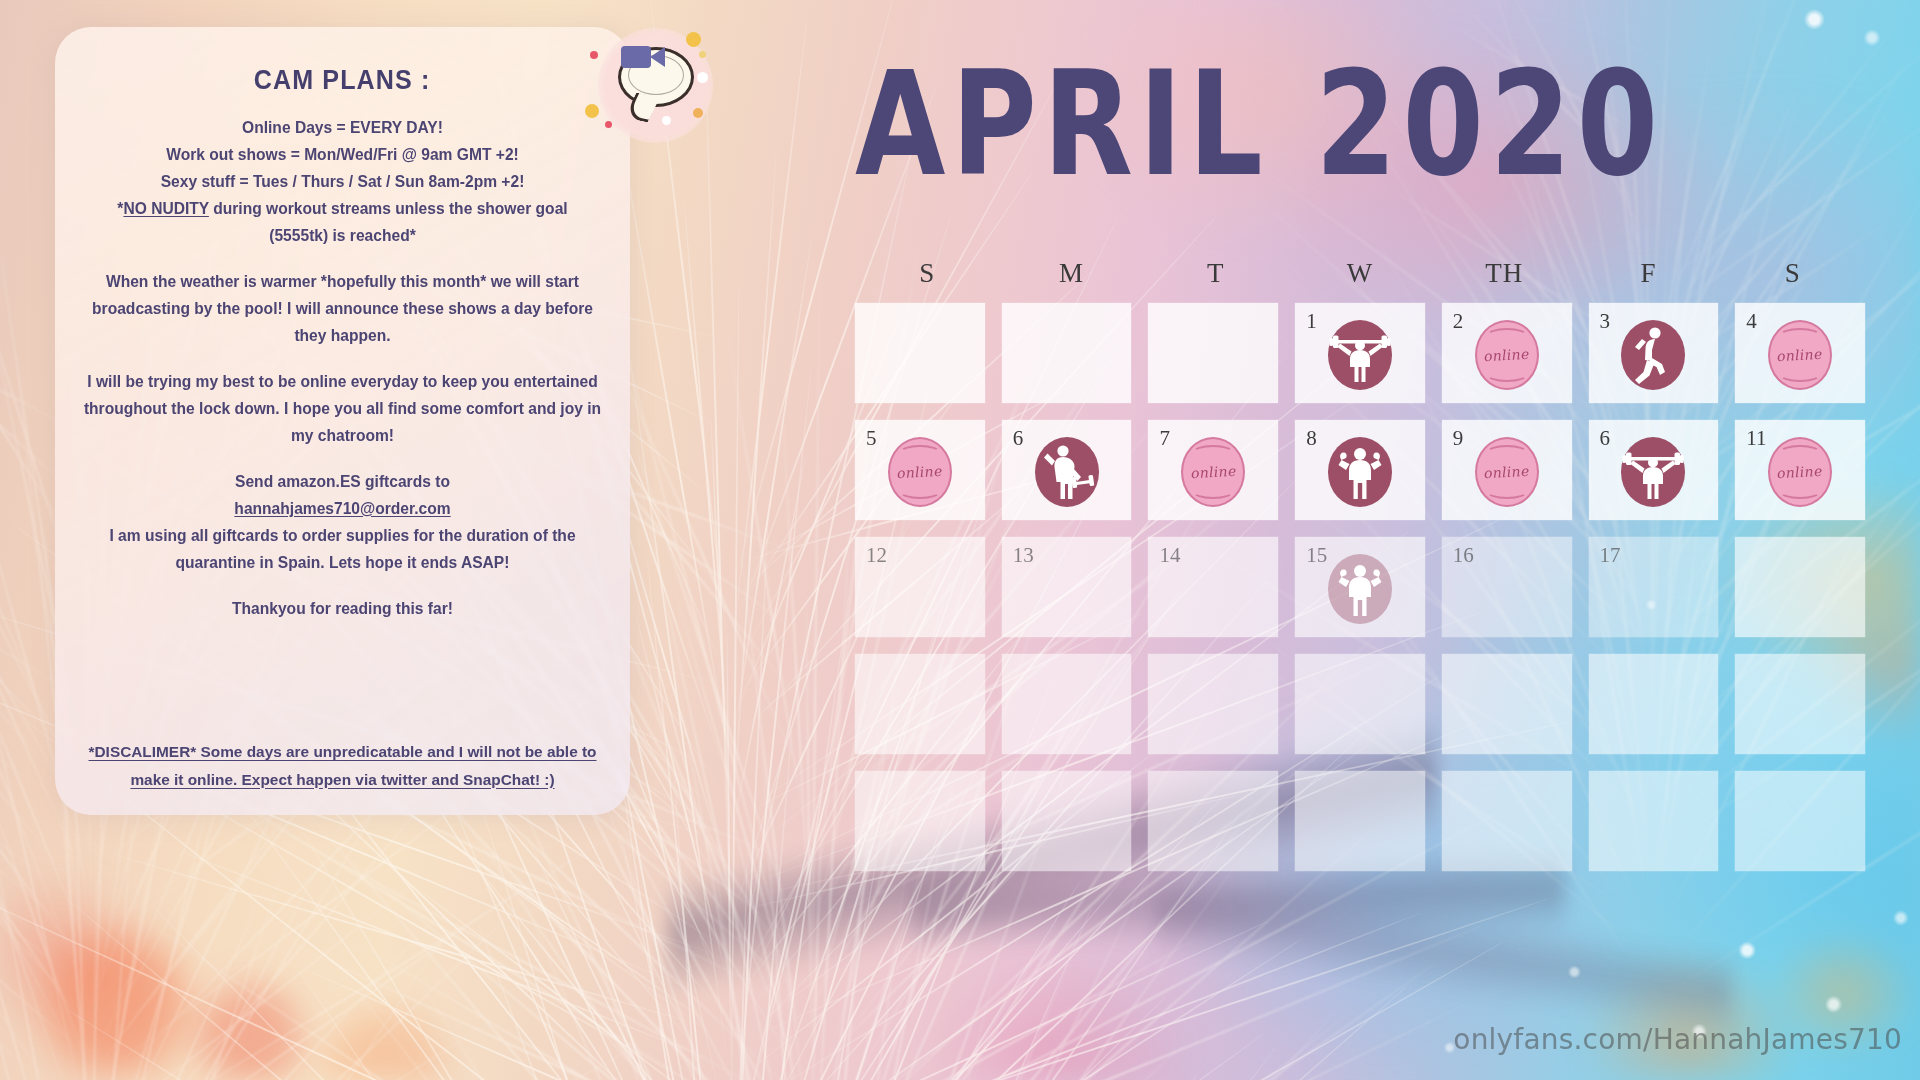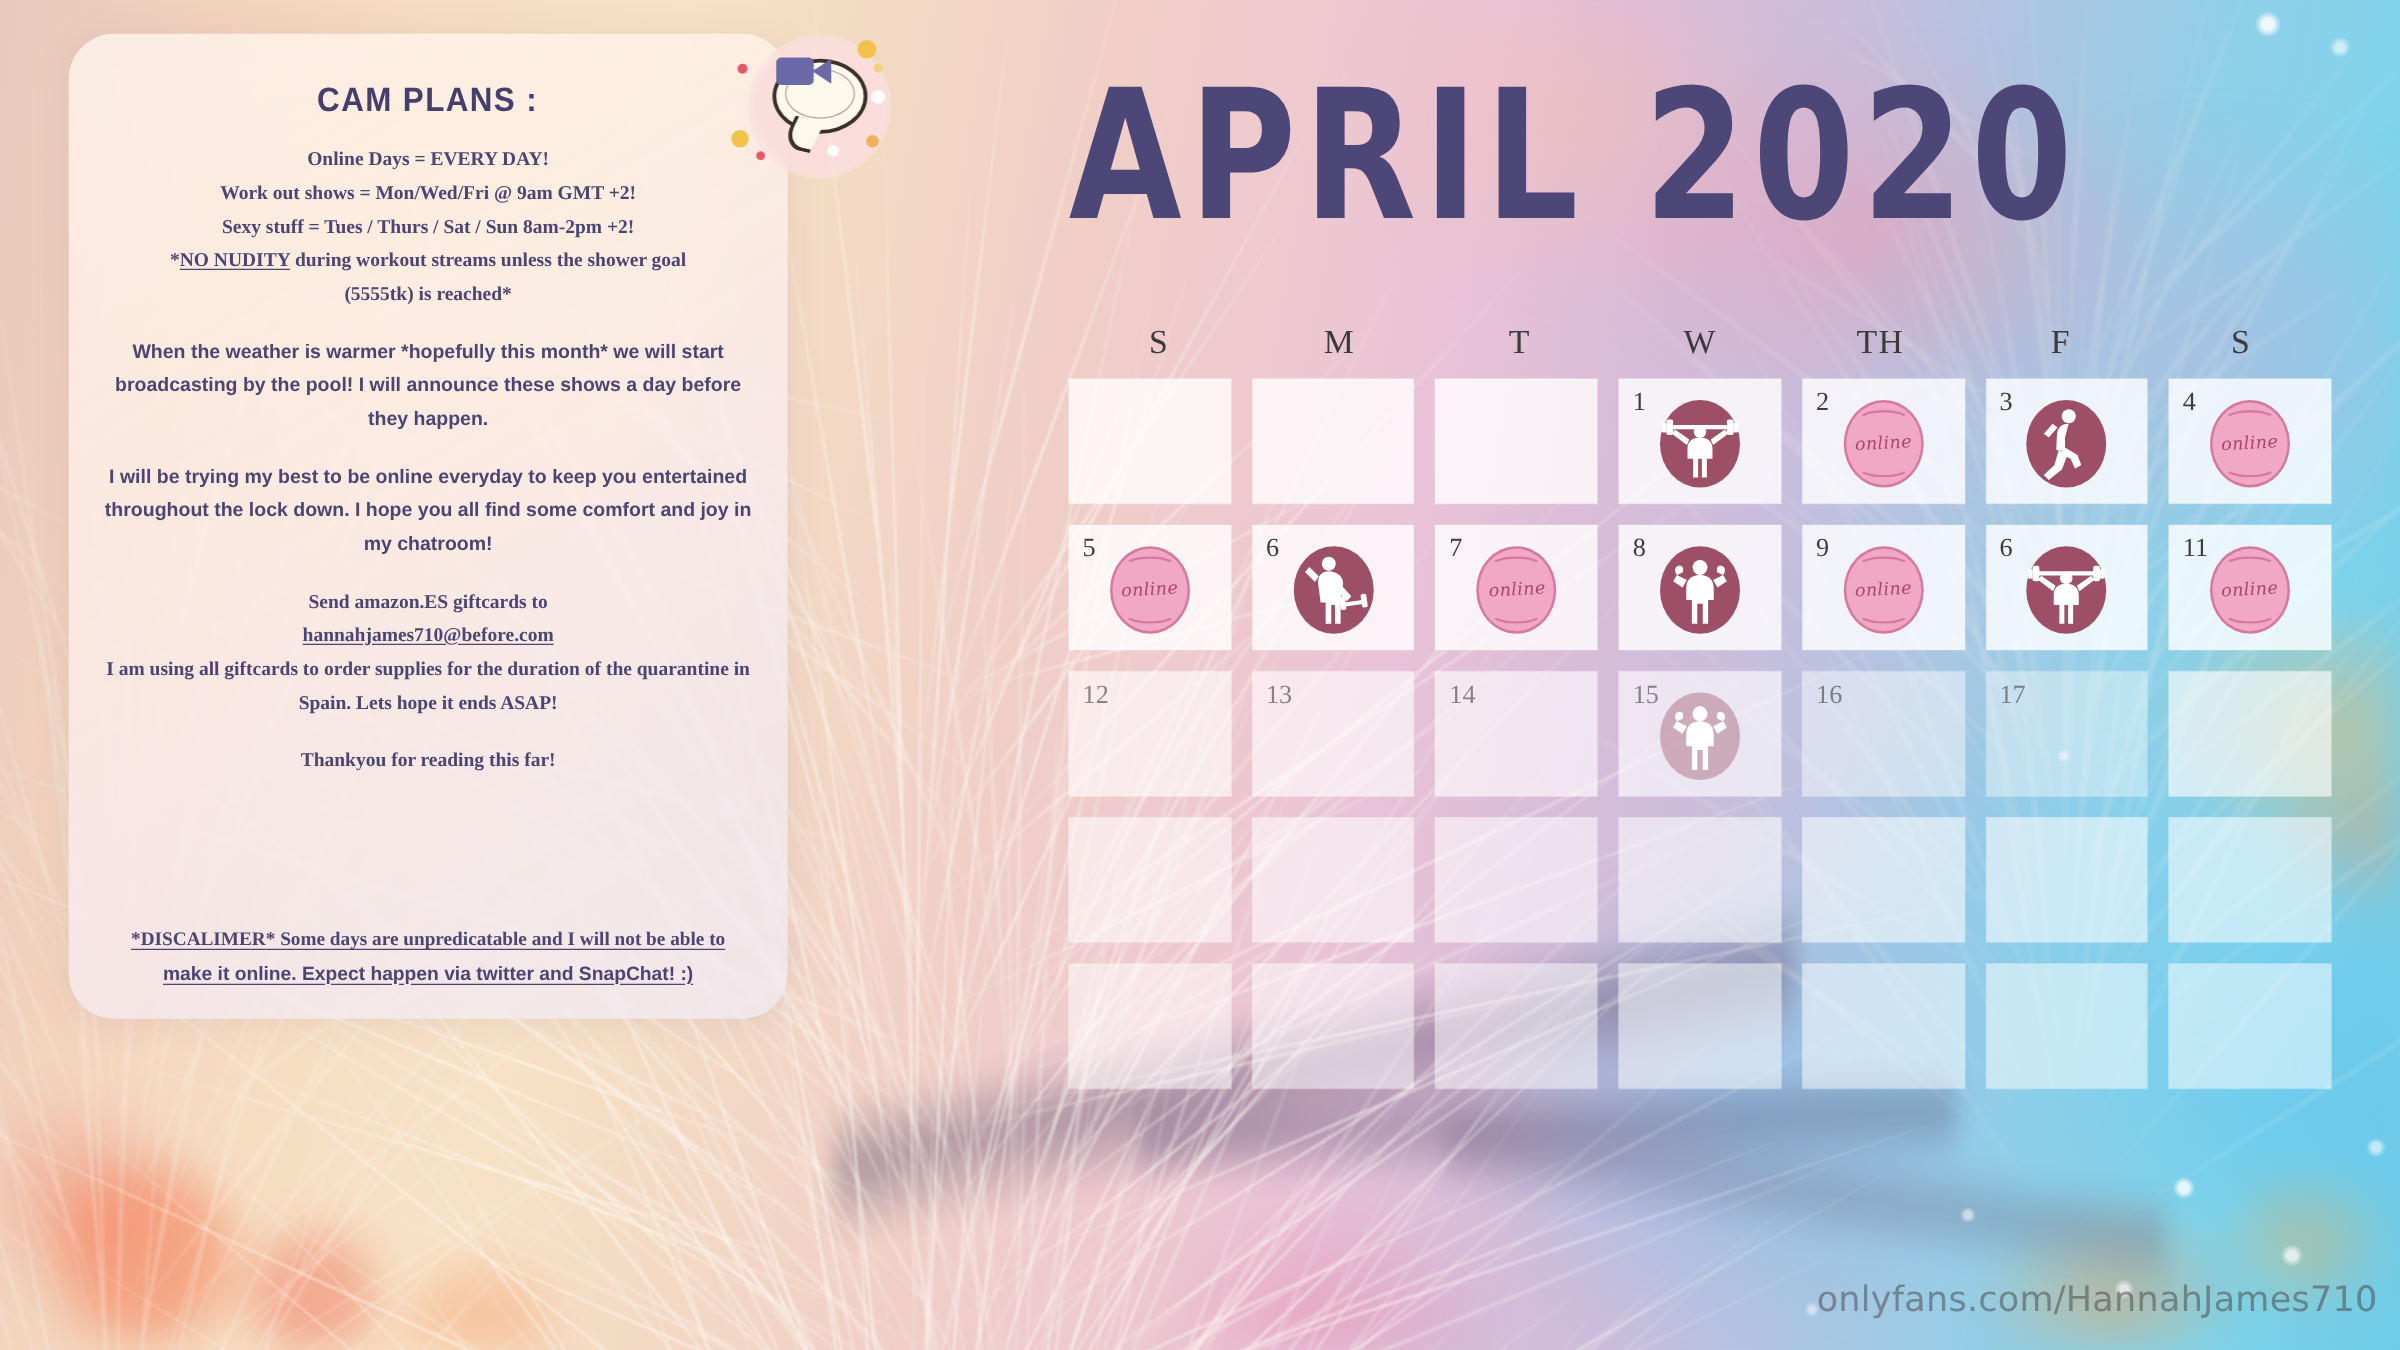--- a/index.html
+++ b/index.html
@@ -100,21 +100,21 @@
     color:#4c4573;
   }
   .panel-title {
     font-size:27px; font-weight:700; letter-spacing:1.2px;
     color:#453f6d; margin:12px 0 0 0;
     transform:scaleX(.93); display:inline-block;
   }
   .panel-body { font-size:15.6px; font-weight:700; line-height:1.73; color:#4c4573; }
   .para { margin-top:19px; }
   .u { text-decoration:underline; text-underline-offset:2px; }
-  .blk { display:block;font-family:Liberation Serif, serif; }
+  .blk { display:block; }
 
   #disclaimer {
     position:absolute; left:22px; right:22px; bottom:22px;
     font-size:15.4px; font-weight:700; line-height:1.78;
     color:#4c4573; text-decoration:underline; text-underline-offset:3px;
   }
   #disclaimer .smile { text-decoration:none; }
 
   
   #cam-badge {
@@ -701,21 +701,21 @@
       <span class="blk"><span>*</span><span class="u">NO NUDITY</span><span> during workout streams unless the shower goal</span></span>
       <span class="blk">(5555tk) is reached*</span>
     </div>
 
     <div class="para">When the weather is warmer *hopefully this month* we will start broadcasting by the pool! I will announce these shows a day before they happen.</div>
 
     <div class="para">I will be trying my best to be online everyday to keep you entertained throughout the lock down.  I hope you all find some comfort and joy in my chatroom!</div>
 
     <div class="para">
       <span class="blk">Send amazon.ES giftcards to</span>
-      <span class="blk u">hannahjames710@before.com</span>
+      <span class="blk u">hannahjames710@order.com</span>
       <span class="blk">I am using all giftcards to order supplies for the duration of the quarantine in Spain. Lets hope it ends ASAP!</span>
     </div>
 
     <div class="para">
       <span class="blk">Thankyou for reading this far!</span>
     </div>
 
   </div>
 
   <div id="disclaimer">

